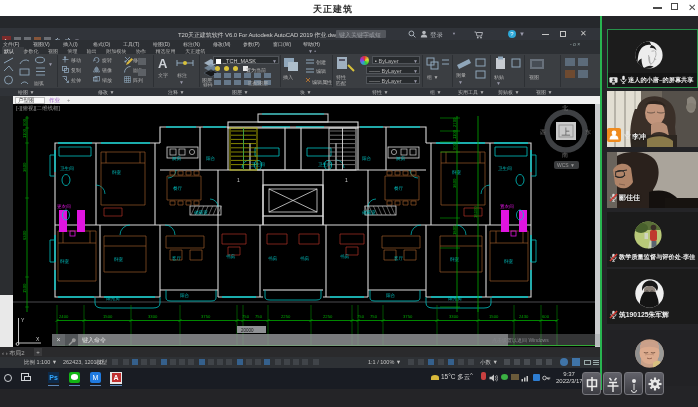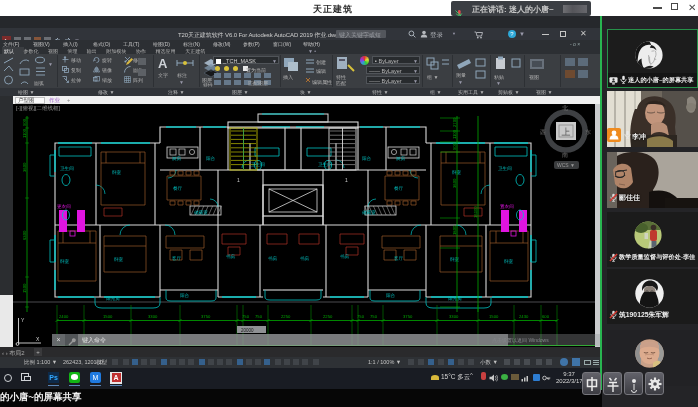--- a/index.html
+++ b/index.html
@@ -1,31 +1,20 @@
 <!DOCTYPE html>
 <html><head><meta charset="utf-8"><style>
 *{margin:0;padding:0;box-sizing:border-box;font-family:"Liberation Sans",sans-serif}
 html,body{width:698px;height:407px;overflow:hidden;background:#000}
 .abs{position:absolute}
 </style></head><body>
 <div class="abs" style="left:0;top:0;width:698px;height:407px;background:#242427">
 
 <div class="abs" style="left:0;top:0;width:698px;height:16px;background:#fff">
  <div class="abs" style="left:313px;top:3px;font-size:9px;color:#2b2b2b;letter-spacing:1px;font-weight:bold">天正建筑</div>
- <div class="abs" style="left:451px;top:1px;width:140px;height:15px;background:#3b3e43;border-radius:2px">
-   <div class="abs" style="left:4px;top:3px;width:8px;height:8px">
-     <svg width="8" height="8">
-            <rect x="3" y="0" width="2.6" height="5" rx="1.3" fill="#e04f4f"></rect>
-            <path d="M1.2,3.5 a3,3 0 0 0 5.6,0" stroke="#45c06a" stroke-width="1" fill="none"></path>
-            <line x1="0.5" y1="0.5" x2="7.5" y2="7.5" stroke="#45c06a" stroke-width="1"></line>
-          </svg>
-   </div>
-   <div class="abs" style="left:21px;top:3px;font-size:8px;color:#c9c9c9;font-weight:bold">正在讲话: 迷人的小唐~</div>
-   <div class="abs" style="left:112px;top:4px;width:24px;height:8px;background:linear-gradient(90deg,#6f6f73,#55555a 40%,#67676c)"></div>
- </div>
  <div class="abs" style="left:653px;top:7px;width:9px;height:1.5px;background:#4a4a4a"></div>
  <div class="abs" style="left:671px;top:3px;width:7px;height:7px;border:1.2px solid #4a4a4a"></div>
  <div class="abs" style="left:688px;top:2px;font-size:10px;color:#4a4a4a">✕</div>
 </div>
 
 <div class="abs" style="left:0;top:16px;width:602px;height:12px;background:#26282c"></div>
 
 <div class="abs" style="left:0;top:28px;width:602px;height:12px;background:#31343a">
  <div class="abs" style="left:2px;top:2px;width:90px;height:8px">
   <svg width="90" height="8">
@@ -633,23 +622,20 @@
       </svg>
  <div class="abs" style="left:533px;top:6px;width:7px;height:7px;background:#2d7dd2;border-radius:1px"></div>
  <svg class="abs" style="left:542px;top:6px" width="9" height="8">
         <circle cx="2.5" cy="4" r="1.8" fill="none" stroke="#c8c8c8" stroke-width="0.9"></circle>
         <path d="M4.3,4 h4 m-1.5,0 v1.8 m-1.2,-1.8 v1.2" stroke="#c8c8c8" stroke-width="0.9"></path>
       </svg>
  <div class="abs" style="left:556px;top:2.5px;font-size:6px;color:#d8d8d8;text-align:center;width:26px;line-height:7.5px">9:37<br>2022/3/17</div>
  <div class="abs" style="left:588px;top:5px;width:8px;height:9px;border:1px solid #b8b8b8;border-radius:1px"></div>
 </div>
 
-<div class="abs" style="left:0;top:389px;width:602px;height:18px;background:#060606">
- <div class="abs" style="left:0;top:2px;font-size:9.5px;color:#f2f2f2;font-weight:bold">的小唐~的屏幕共享</div>
-</div>
 
 <div class="abs" style="left:600px;top:16px;width:2px;height:374px;background:#28b550"></div>
 <div class="abs" style="left:602px;top:16px;width:96px;height:391px;background:#242427;overflow:hidden">
       <div class="abs" style="left:5px;top:12.5px;width:91px;height:59px;background:#1c1c1c;border:1px solid #27914a;overflow:hidden">
 <svg class="abs" style="left:27px;top:11px" width="28" height="28" viewBox="0 0 28 28">
 <circle cx="14" cy="14" r="13.6" fill="#ededed"></circle>
 <path d="M14,0.4 A13.6,13.6 0 0 0 2.6,21.5 C2.8,15 3.8,9 8,5.8 C10.5,3.9 13,3.3 16.2,4 C15.6,2.2 15,1 14,0.4z" fill="#151515"></path>
 <path d="M16.2,4 C19.2,4.8 21,6.8 21.6,9.6 C19.4,7.2 17.2,6.6 14.8,6.8 C15.4,5.6 15.8,4.6 16.2,4z" fill="#1b1b1b"></path>
 <path d="M2.6,21.5 C4,23.8 6,25.6 8.4,26.7 C7,23.5 6.4,20.5 6.6,17.5 C4.8,18.3 3.4,19.6 2.6,21.5z" fill="#1b1b1b"></path>
 <path d="M16.5,10.2 l3,-0.4 M20.3,9.8 C21.3,12.4 21.2,14.2 20.2,16.4 M19.4,18 l1.8,0.4 M13.6,14 C13.4,17.5 14,20.5 15,22.4" stroke="#9a9a9a" stroke-width="0.7" fill="none"></path>

